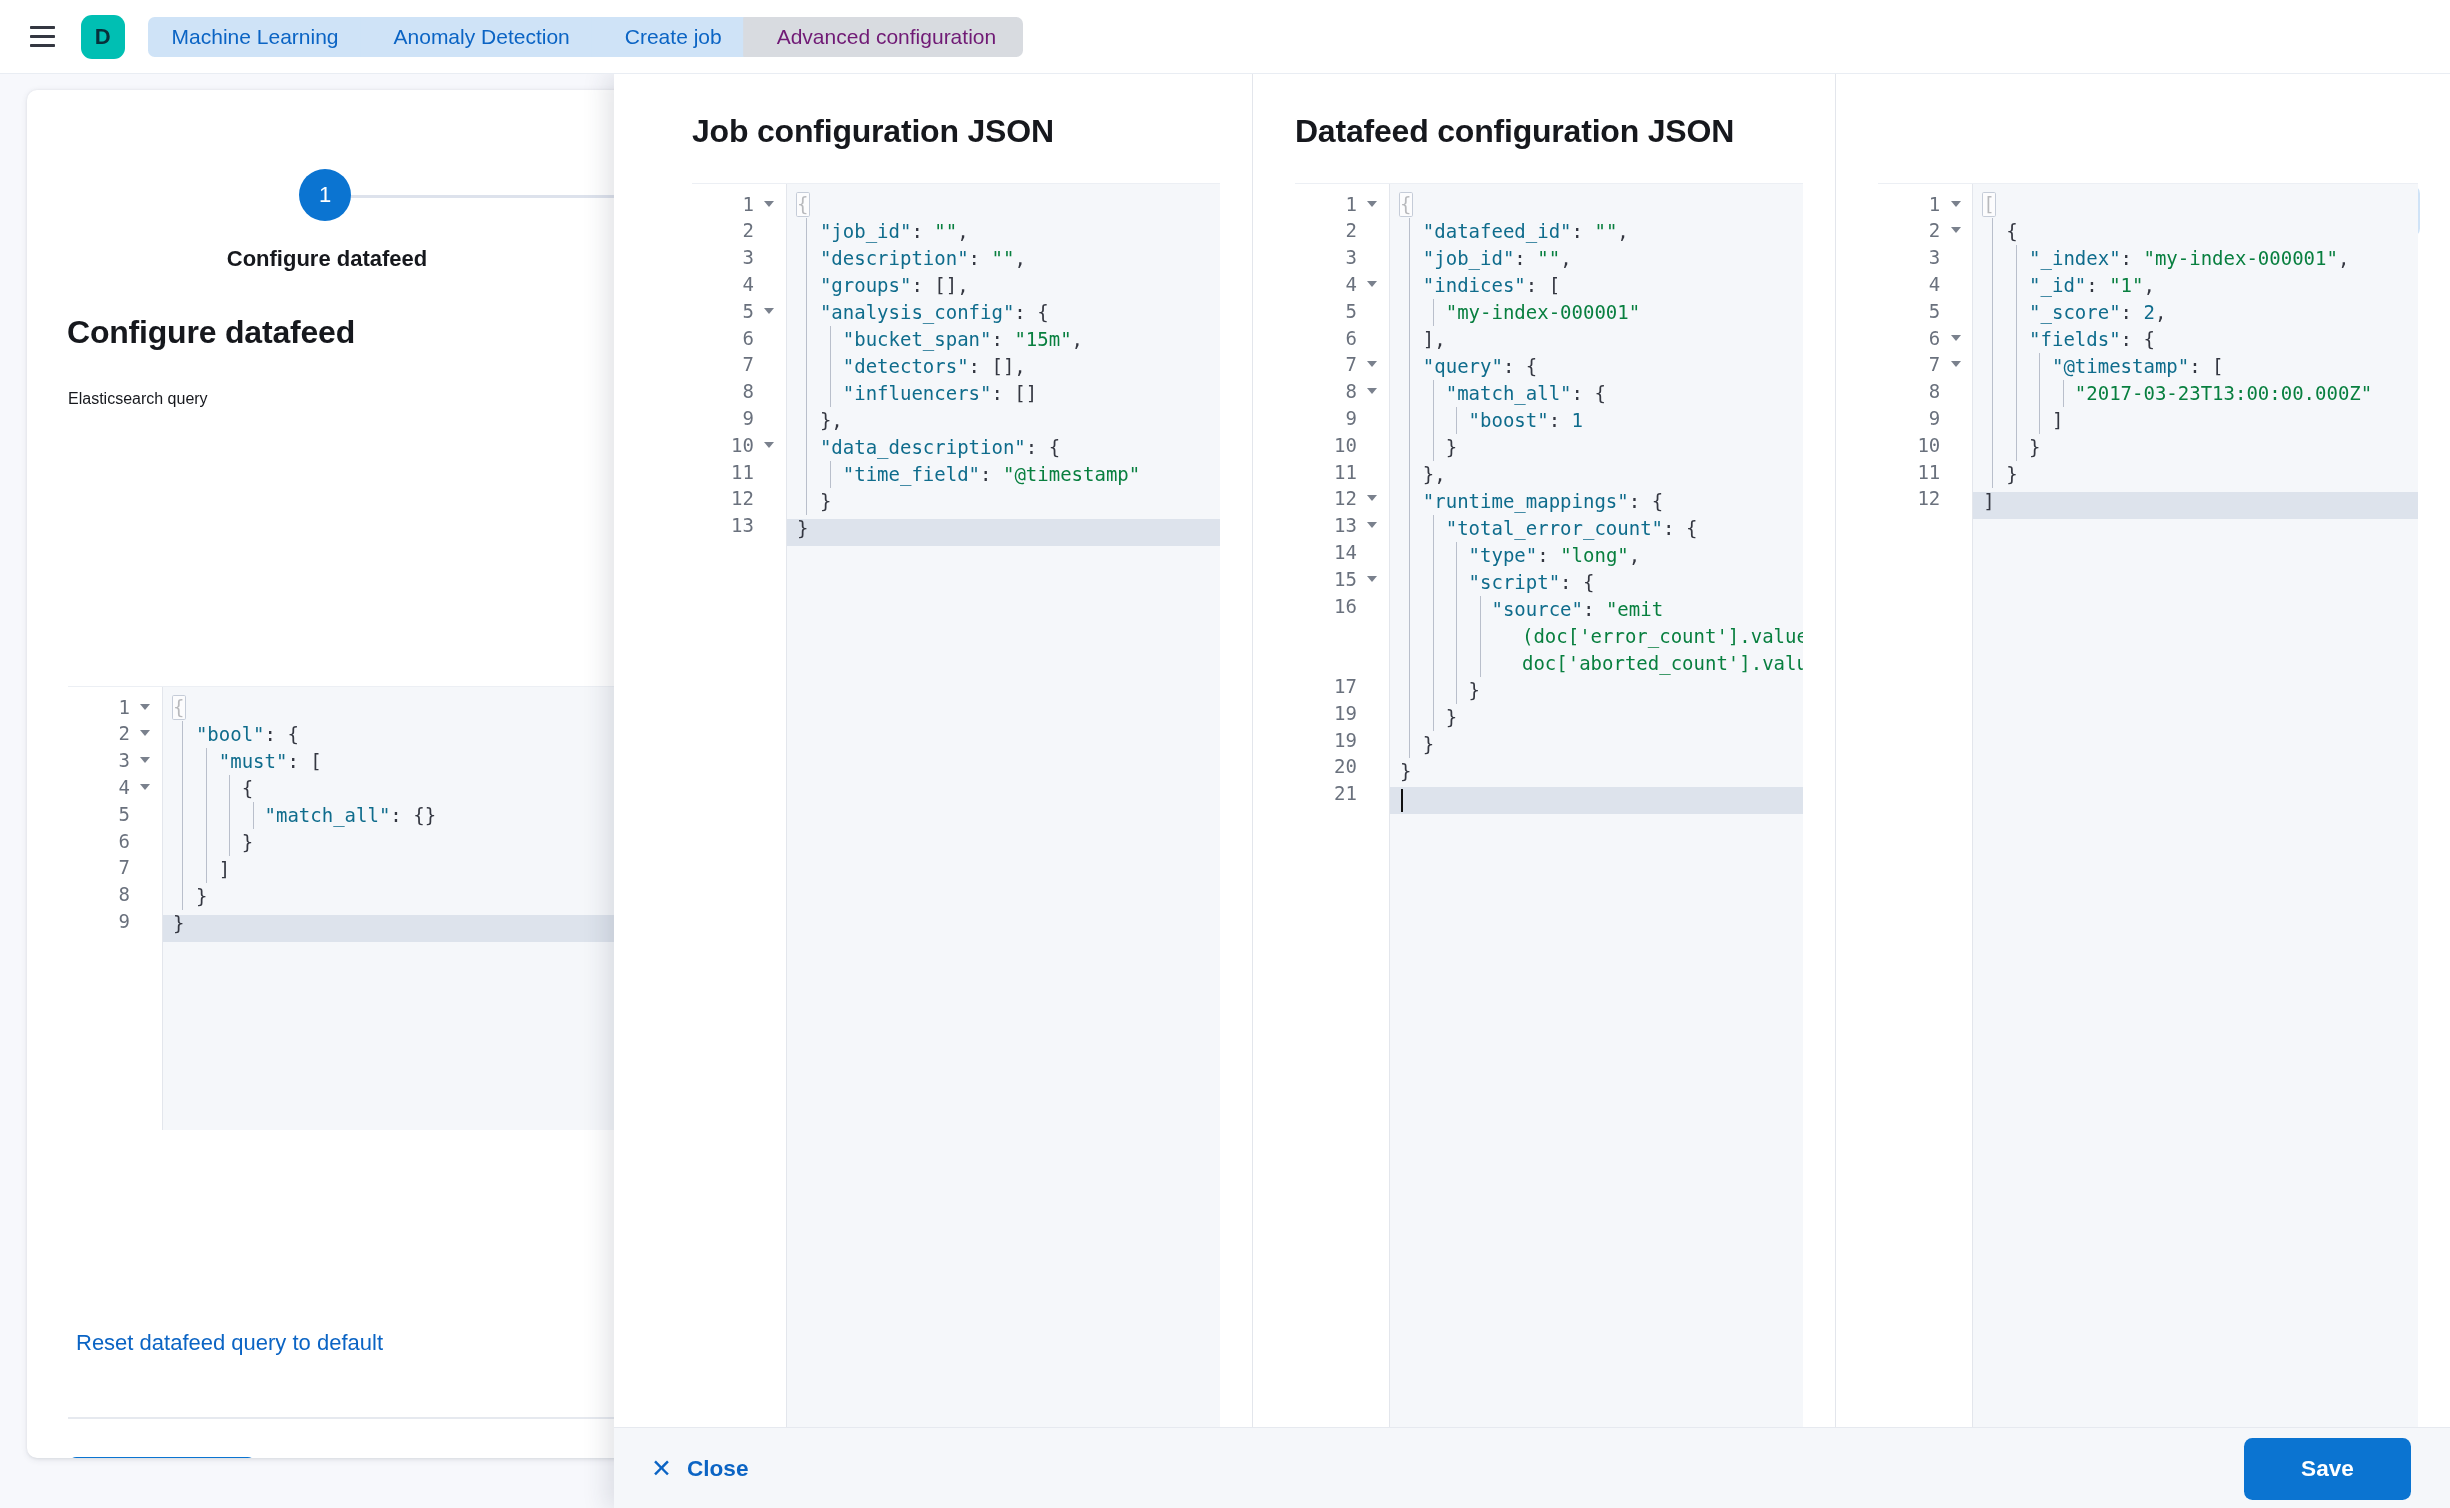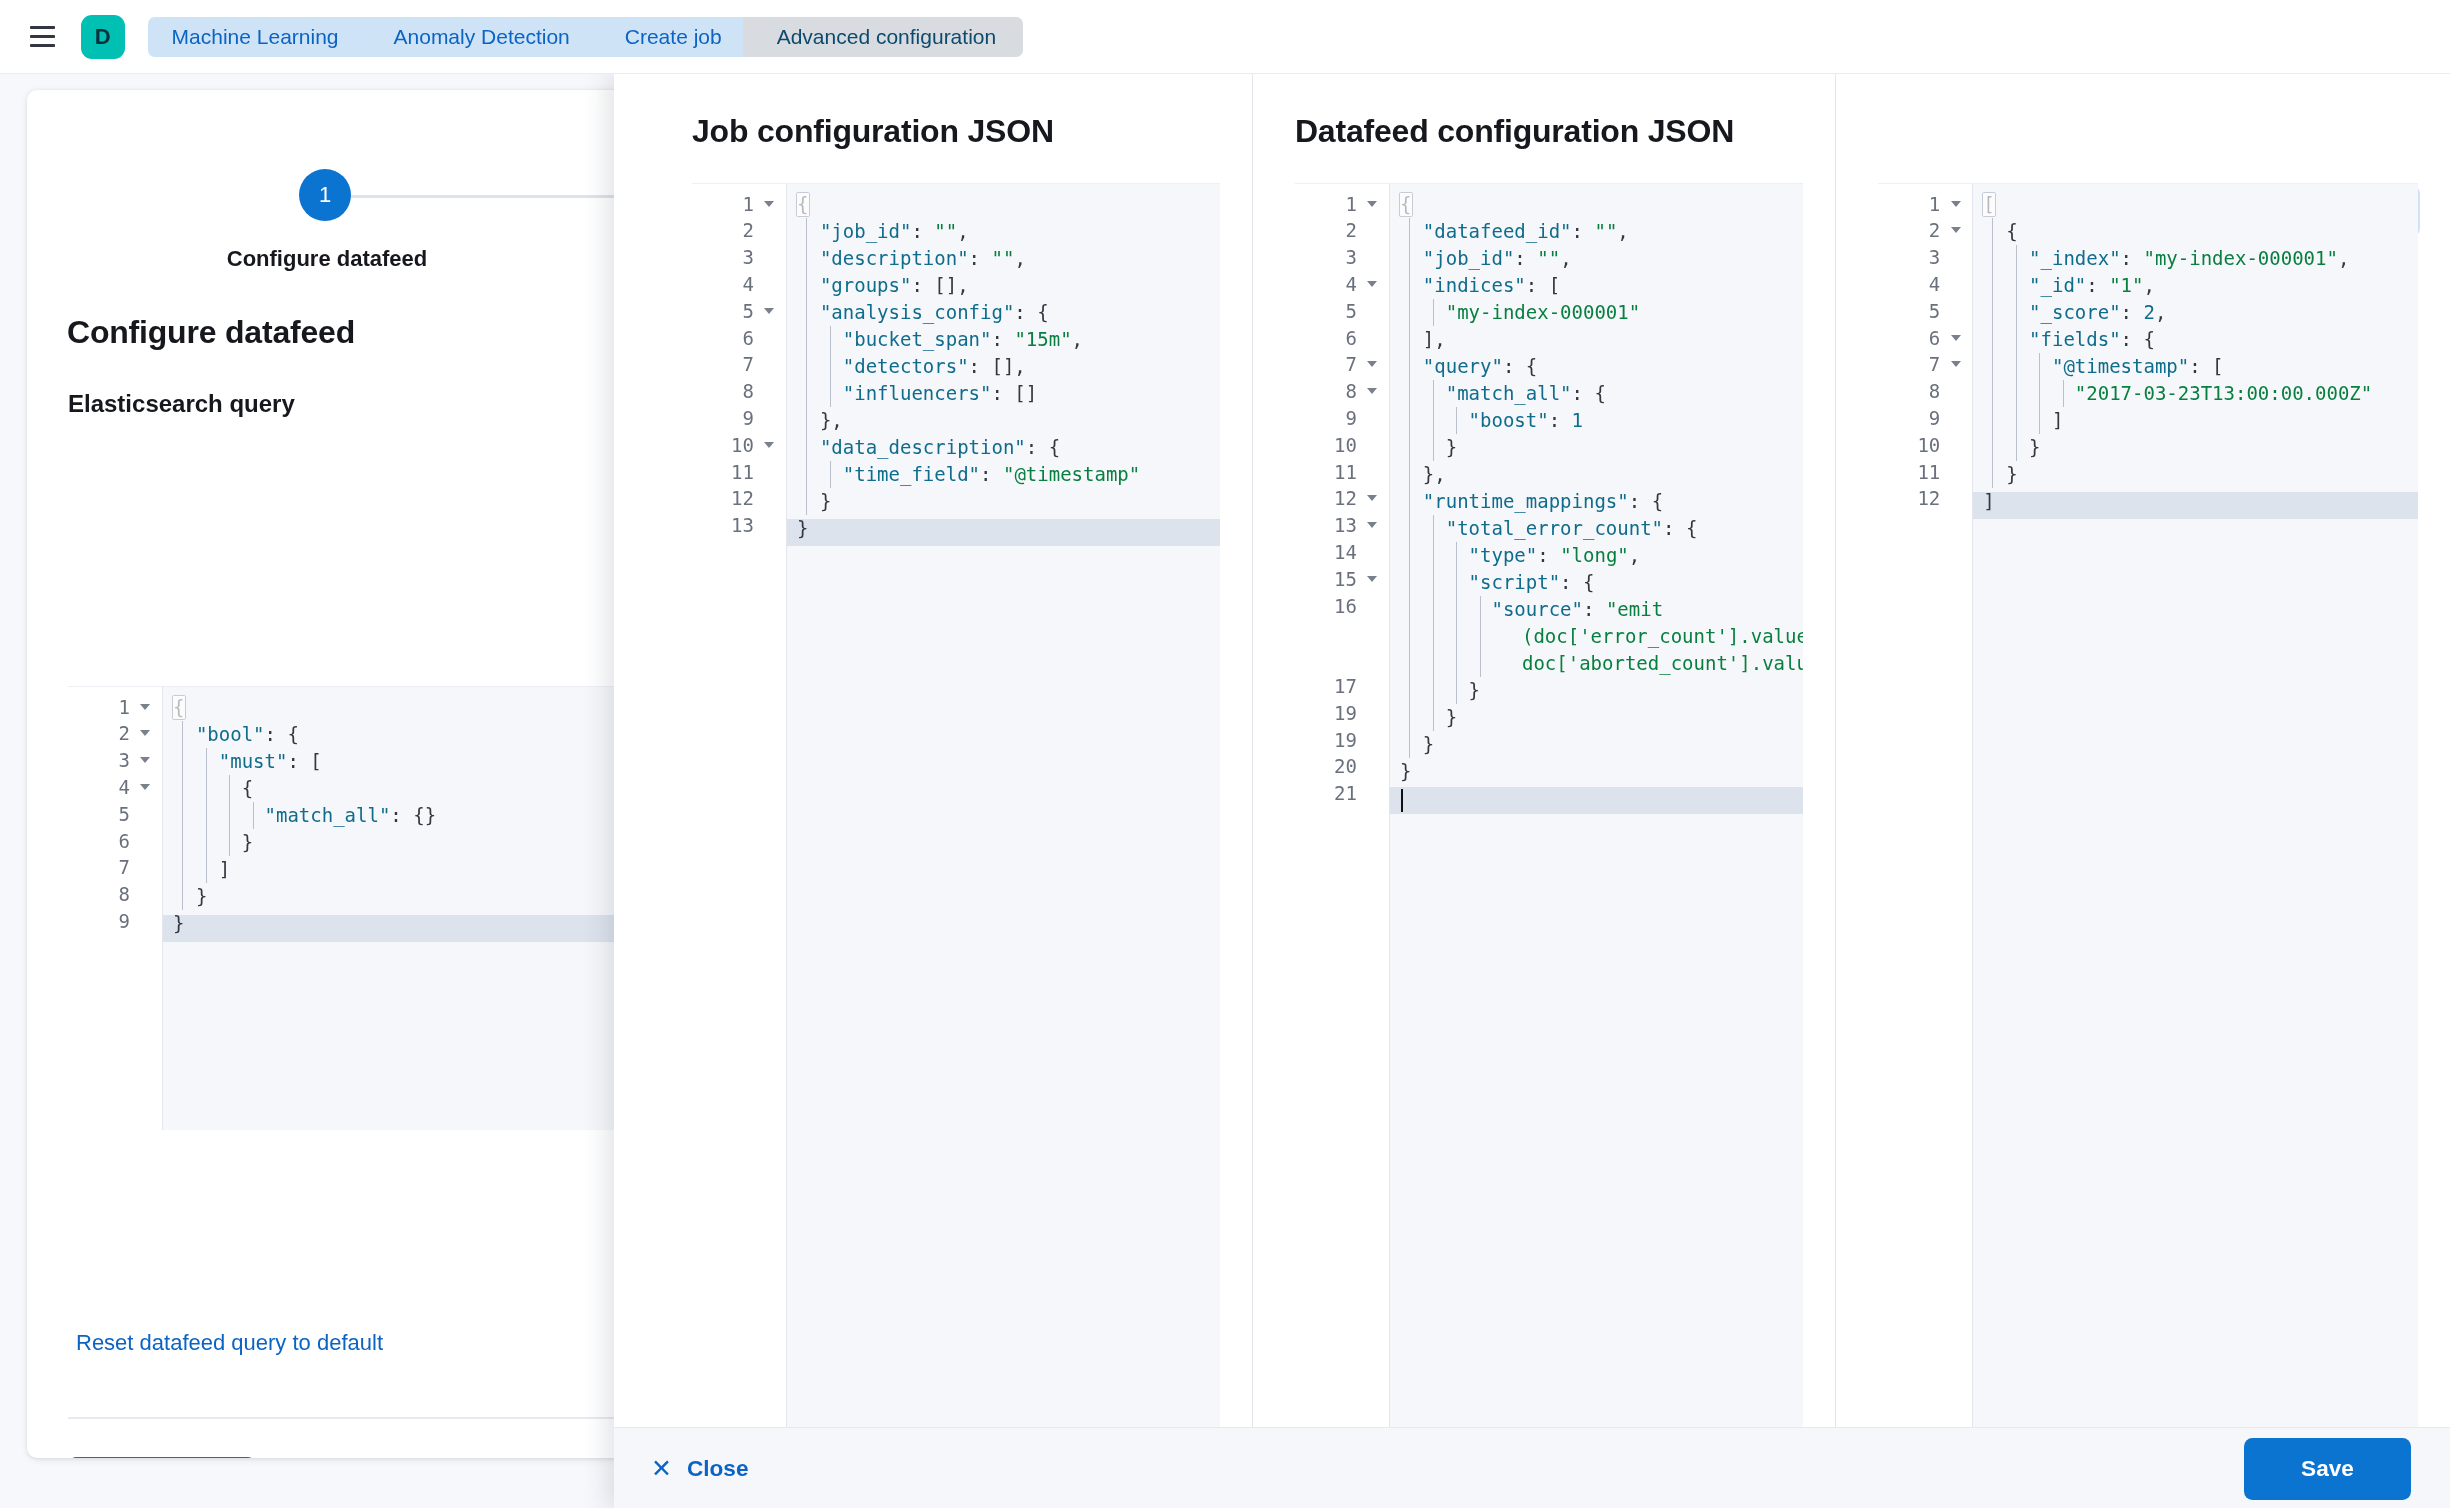--- a/index.html
+++ b/index.html
@@ -31,21 +31,21 @@
     display: flex; align-items: center; justify-content: center;
     cursor: pointer; letter-spacing: 0.4px;
   }
   .crumbs { display: flex; align-items: center; margin-left: 23.4px; height: 40px; }
   .crumb {
     position: relative; height: 40px; display: flex; align-items: center;
     font-size: 21px; padding: 0 22px 0 33px; cursor: pointer; white-space: nowrap;
   }
   .crumb.link { background: #cfe3f7; color: #0b64c4; }
   .crumb.link.first { padding-left: 23.4px; border-radius: 6.7px 0 0 6.7px; }
-  .crumb.current { background: #d8dbe0; color: #0c4a6e; border-radius: 0 6.7px 6.7px 0; padding-right: 27px; }
+  .crumb.current { background: #d8dbe0; color: #701a75; border-radius: 0 6.7px 6.7px 0; padding-right: 27px; }
   .crumb .arr {
     position: absolute; right: -21px; top: 0; width: 22px; height: 40px; z-index: 2;
   }
   .crumb.link .arr svg path { fill: #cfe3f7; }
   .crumb.cpre .arr svg path { fill: #d8dbe0; }
 
   
   #left-card {
     position: absolute; left: 27px; top: 90px;
     width: 909px; height: 1368px;
@@ -63,21 +63,21 @@
   .stepcircle {
     position: absolute; left: 272px; top: 0; width: 52px; height: 52px; border-radius: 50%;
     background: #0b74d1; color: #fff; font-size: 22px;
     display: flex; align-items: center; justify-content: center;
     cursor: pointer; z-index: 2;
   }
   .steplabel { text-align: left; font-size: 22px; font-weight: bold; color: #16181d; margin: 23.4px 0 0 0; width: 600px; }
   .steplabel span { display: block; text-align: center; }
 
   #section-title { font-size: 32px; font-weight: bold; color: #16181d; margin: 42px 0 0 40px; letter-spacing: -0.2px; }
-  #field-label { font-size: 24px; font-weight: bold; color: #16181d; margin: 39px 0 0 41px; }
+  #field-label { font-size: 16px; font-weight: normal; color: #16181d; margin: 39px 0 0 41px; }
 
   
   .editor { position: relative; background: #f5f7fa; overflow: hidden; font-family: "DejaVu Sans Mono", monospace; }
   .editor .gutter {
     position: absolute; left: 0; top: 0; bottom: 0; background: #ffffff;
     border-right: 0.8px solid #e3e6ec;
   }
   .editor .gutter .ln {
     position: relative; text-align: right; color: #6a717d; font-size: 19px; line-height: 27px; height: 27px;
     padding-right: 32px;

